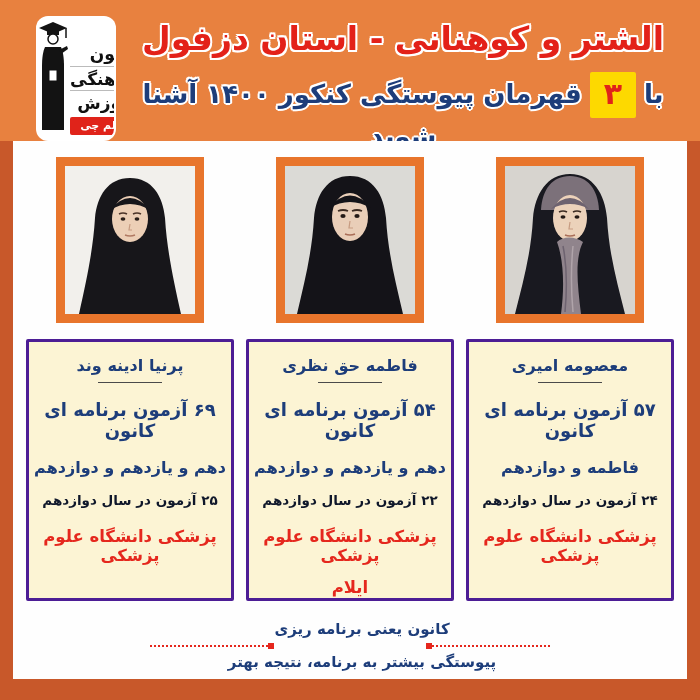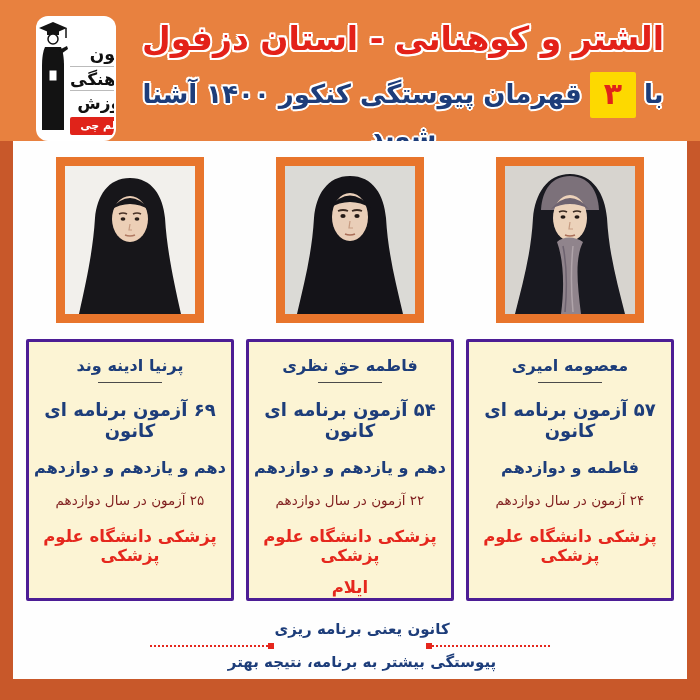--- a/index.html
+++ b/index.html
@@ -48,21 +48,21 @@
                  background:#fff; }
   .photo-frame svg { display:block; width:130px; height:148px; }
 
   .card { margin-top:16px; width:208px; height:262px; background:#fcf4d4;
           border:3px solid #4c1d95; border-radius:2px; text-align:center;
           padding-top:14px; direction:rtl; }
   .card .name { font-size:16px; font-weight:bold; color:#1d3d7a; }
   .card .name-rule { width:64px; height:1px; background:#4a4a4a; margin:7px auto 0 auto; }
   .card .tests { margin-top:16px; font-size:18px; font-weight:bold; color:#1d3d7a; }
   .card .grades { margin-top:17px; font-size:16px; font-weight:bold; color:#1d3d7a; }
-  .card .final-year { margin-top:15px; font-size:13.5px; font-weight:normal; color:#7f1d1d; }
+  .card .final-year { margin-top:15px; font-size:13.5px; font-weight:bold; color:#0f172a; }
   .card .major { margin-top:19px; font-size:16.5px; font-weight:bold; color:#e5271d; }
   .card .city { margin-top:13px; font-size:16.5px; font-weight:bold; color:#e5271d; }
 
   
   .footer { margin-top:19px; text-align:center; }
   .footer .f-line { direction:rtl; font-size:15px; font-weight:bold; color:#1d3d7a;padding-left:24px; }
   .dotted-row { margin-top:5px; margin-bottom:4px; display:flex; align-items:center;
                 justify-content:center; }
   .dot-seg { width:118px; height:0; border-top:2px dotted #e5271d; }
   .dot-sq { width:6px; height:6px; background:#e5271d; }

